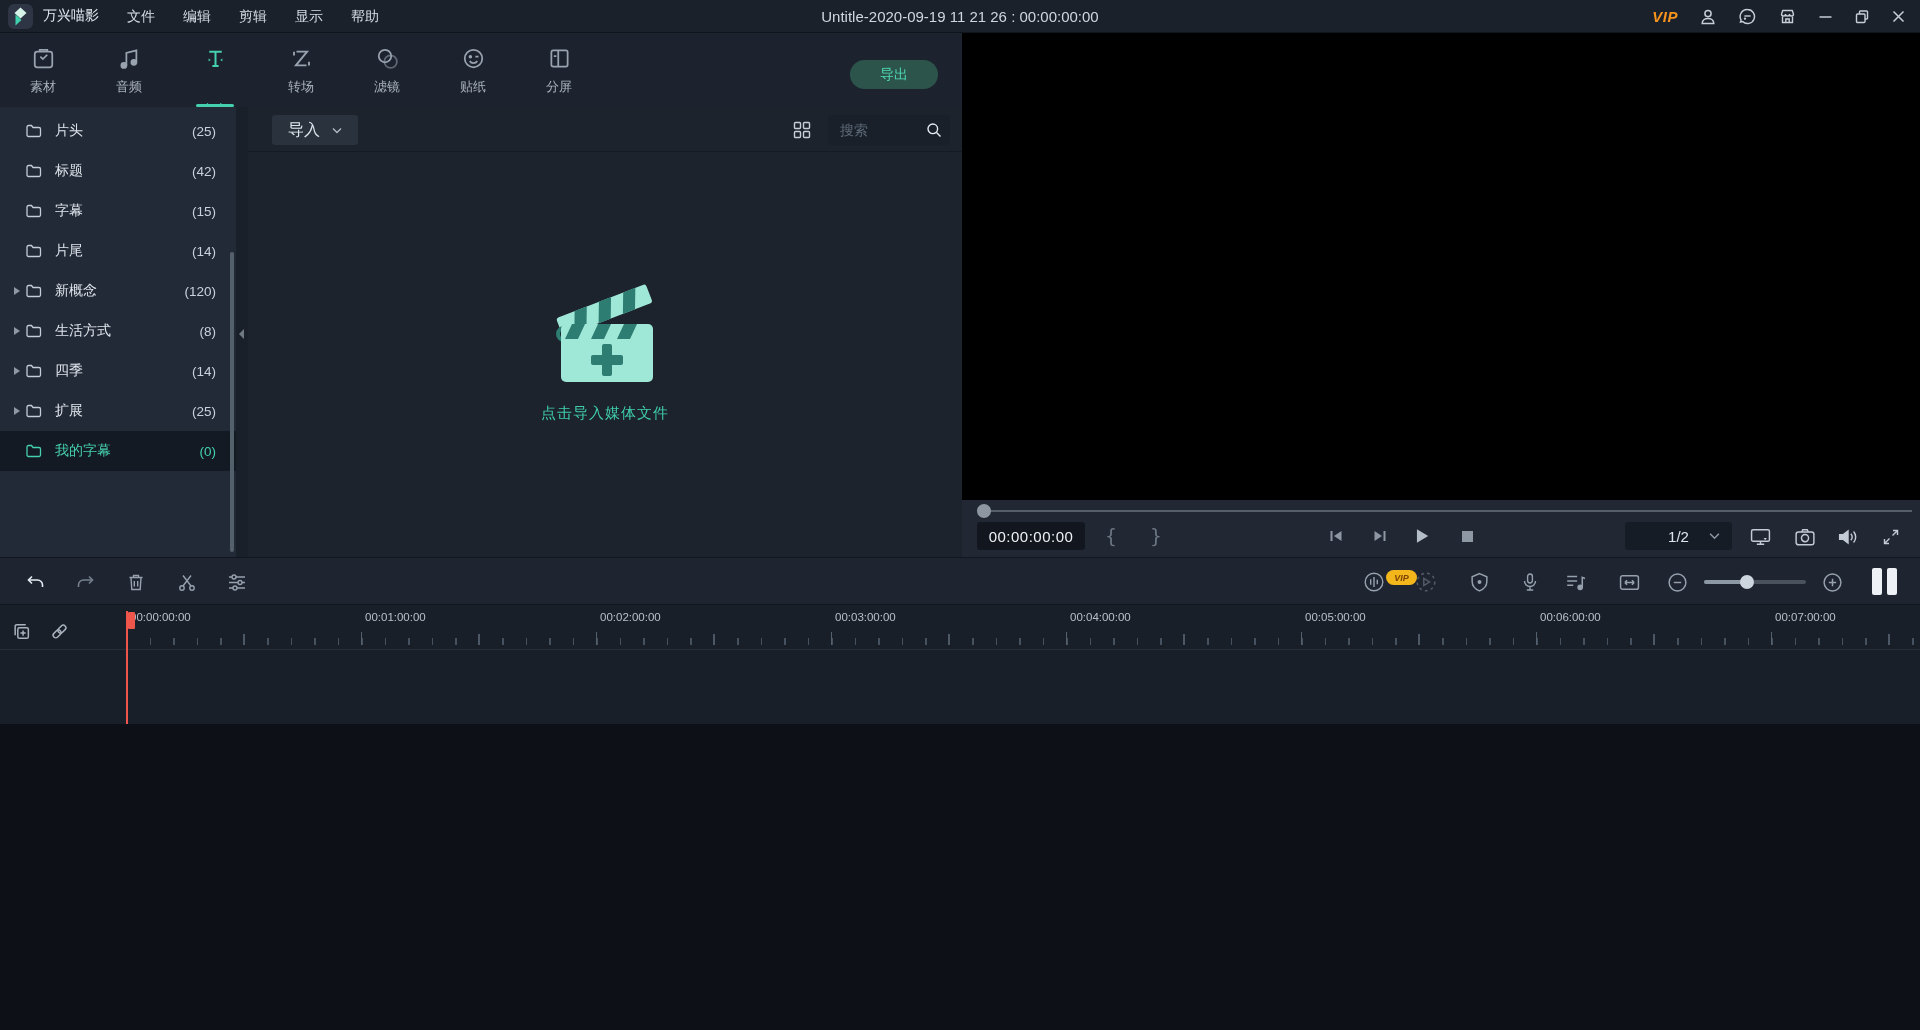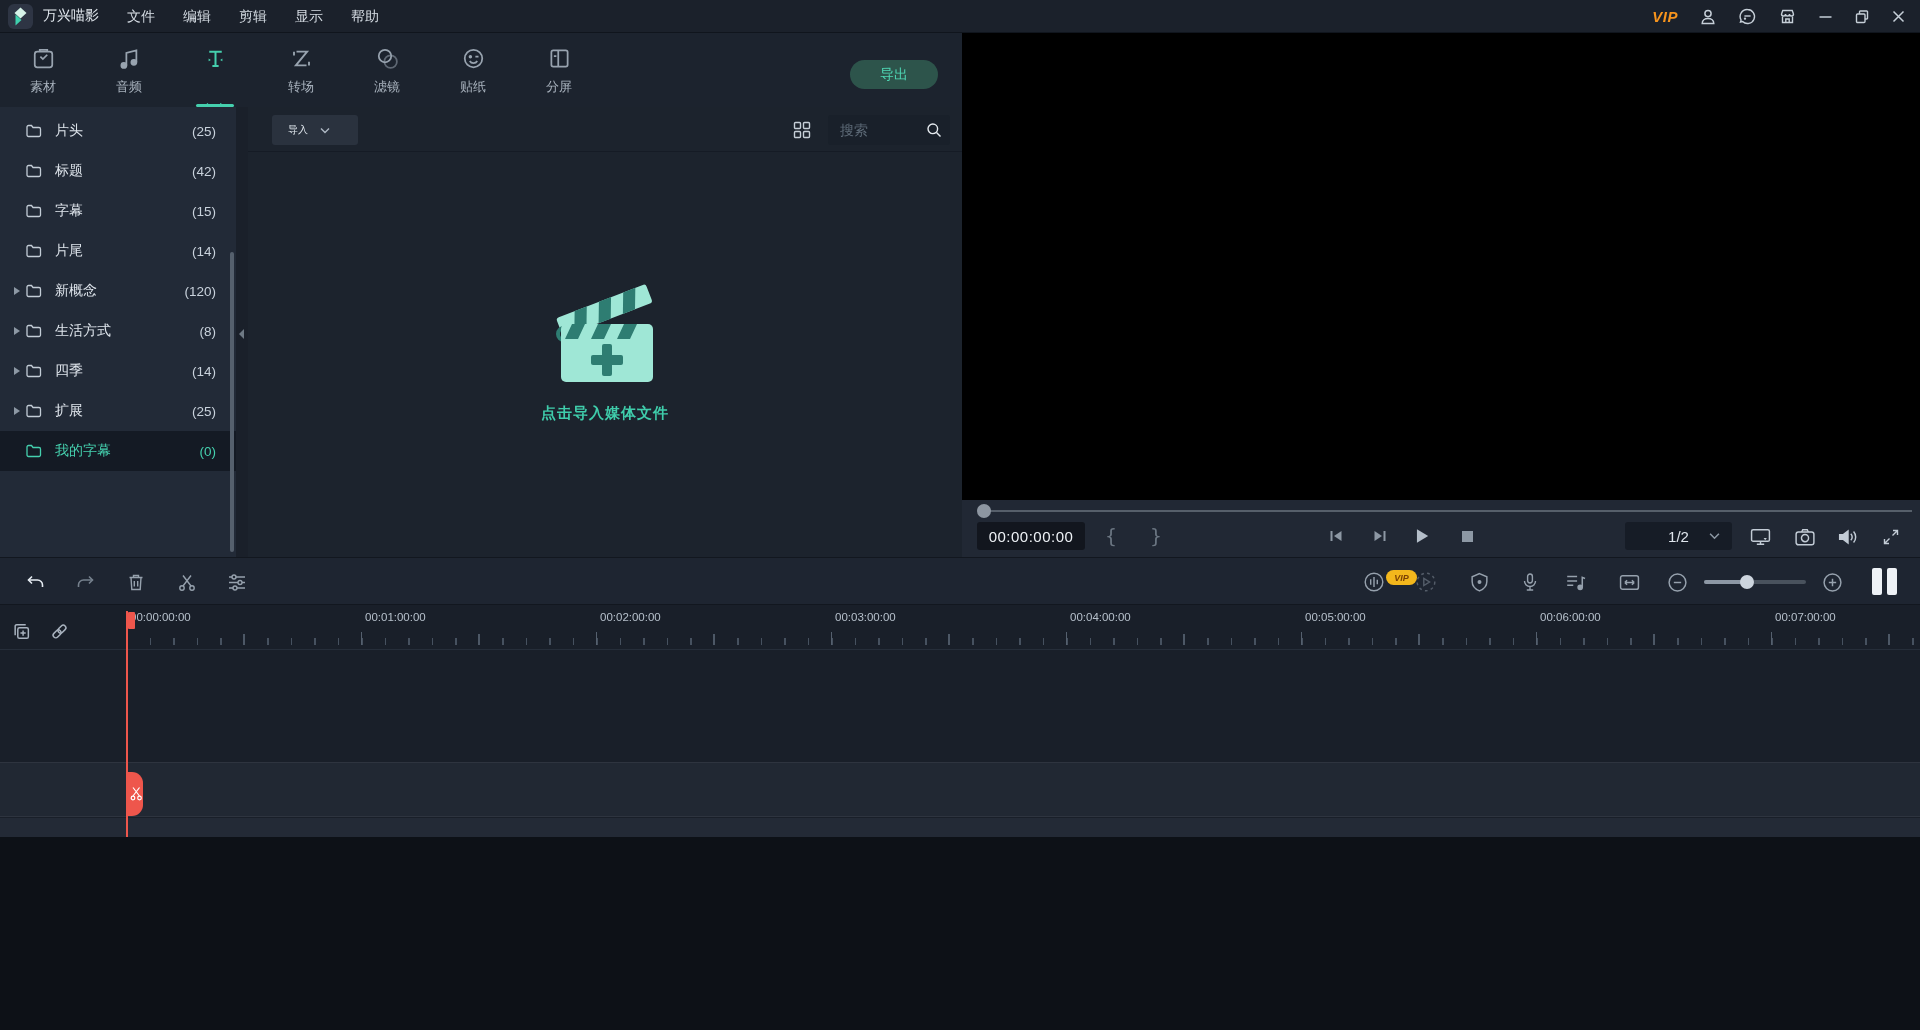--- a/index.html
+++ b/index.html
@@ -1,18 +1,18 @@
 <!DOCTYPE html>
 <html><head>
 <meta charset="utf-8">
 <style>
   * { margin:0; padding:0; box-sizing:border-box; }
   html,body { background:#0d1117; }
   #app {
-    position:relative; width:1920px; height:837px; overflow:hidden;
+    position:relative; width:1920px; height:724px; overflow:hidden;
     background:#0f766e; font-family:"Liberation Sans","DejaVu Sans",sans-serif;
     color:#d6dde4; user-select:none;
   }
   svg { display:block; }
 
   
   #titlebar { position:absolute; left:0; top:0; width:1920px; height:33px;
     background:#1b212b; border-bottom:1px solid #10151d; display:flex; align-items:center; }
   #logo { width:25px; height:25px; border-radius:6px; background:#2e3544; margin-left:8px; }
   #appname { font-size:14px; color:#e2e8ee; margin-left:10px; margin-right:14px; }
@@ -51,30 +51,30 @@
          border-radius:2px; background:#55606d; }
   #panel-gap { position:absolute; left:236px; top:107px; width:12px; height:450px; background:#1a202a; }
   #collapse-arrow { position:absolute; left:3px; top:222px; width:0; height:0;
          border-right:5px solid #6e7984; border-top:5px solid transparent; border-bottom:5px solid transparent; }
 
   
   #media-panel { position:absolute; left:248px; top:107px; width:714px; height:450px; background:#1c232d; }
   #mp-header { position:absolute; left:0; top:0; width:714px; height:45px; border-bottom:1px solid #151b25; }
   #import-btn { position:absolute; left:24px; top:8px; width:86px; height:30px; background:#2a323e;
          border-radius:3px; display:flex; align-items:center; cursor:pointer; }
-  #import-btn .ilabel { font-size:10px; color:#dfe6ec; margin-left:16px; }
+  #import-btn .ilabel { font-size:16px; color:#dfe6ec; margin-left:16px; }
   #import-btn .chev { margin-left:12px; color:#aeb8c3; }
   #grid-btn { position:absolute; left:545px; top:14px; color:#c6cfd8; cursor:pointer; }
   #search-box { position:absolute; left:580px; top:8px; width:122px; height:30px; background:#19202a;
          border-radius:3px; }
   #search-input { position:absolute; left:12px; top:0; width:80px; height:30px; background:transparent;
          border:none; outline:none; color:#c9d2dc; font-size:14px; font-family:inherit; }
   #search-input::placeholder { color:#5d6a77; }
   #search-mag { position:absolute; right:8px; top:7px; color:#e6ebf0; cursor:pointer; }
-  #empty-state { position:absolute; left:0; top:171px; width:714px; text-align:center; cursor:pointer;font-weight:bold; }
+  #empty-state { position:absolute; left:0; top:171px; width:714px; text-align:center; cursor:pointer; }
   #clap-icon { display:inline-block; }
   #empty-text { margin-top:14px; font-size:15px; color:#3fcdab; letter-spacing:1px; }
 
   
   #preview { position:absolute; left:962px; top:33px; width:958px; height:524px; background:#212834; }
   #video-area { position:absolute; left:0; top:0; width:958px; height:467px; background:#000; }
   #progress-track { position:absolute; left:28px; right:8px; top:477px; height:2px; background:#565f6a; }
   #progress-handle { position:absolute; left:15px; top:471px; width:14px; height:14px; border-radius:50%;
          background:#8d96a1; cursor:pointer; }
   #timebox { position:absolute; left:15px; top:489px; width:108px; height:28px; background:#12161e;
@@ -146,20 +146,21 @@
         <polygon points="12.5,3.5 18.5,9 12.5,14.5 6.5,9" fill="#d6f3e8"></polygon>
         <polygon points="7.5,10.5 13.5,16 7.5,21.5" fill="#3fd0ad"></polygon>
       </svg>
     </div>
     <span id="appname">万兴喵影</span>
     <span class="menu-item">文件</span>
     <span class="menu-item">编辑</span>
     <span class="menu-item">剪辑</span>
     <span class="menu-item">显示</span>
     <span class="menu-item">帮助</span>
+    <div id="wintitle">Untitle-2020-09-19 11 21 26 : 00:00:00:00</div>
     <div id="tb-right">
       <span id="vip-label">VIP</span>
       <span class="tb-icon">
         <svg width="18" height="18" viewBox="0 0 18 18" fill="none" stroke="currentColor" stroke-width="1.5">
           <circle cx="9" cy="5.6" r="3.1"></circle>
             <path d="M3.2 15.5 c0-3.2 2.6-5 5.8-5 s5.8 1.8 5.8 5 z"></path>
         </svg>
         </span>
       <span class="tb-icon">
         <svg width="19" height="19" viewBox="0 0 19 19" fill="none" stroke="currentColor" stroke-width="1.4">

